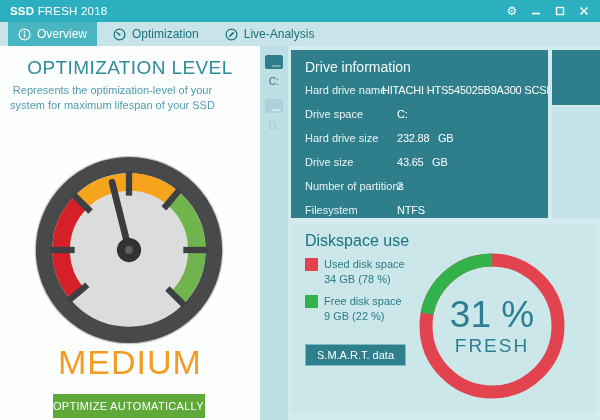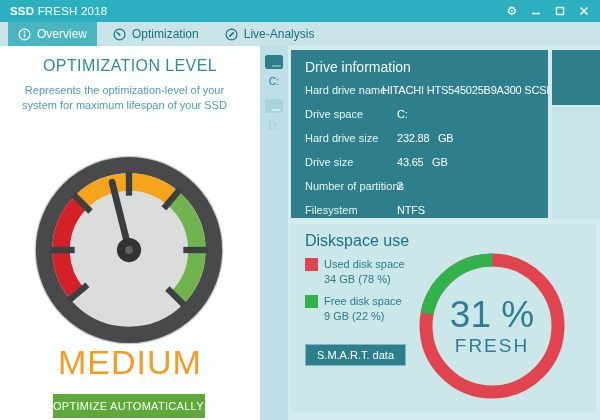--- a/index.html
+++ b/index.html
@@ -21,22 +21,22 @@
     display:flex;align-items:stretch;padding-left:8px;box-sizing:border-box;gap:6px;}
   .tab{display:flex;align-items:center;gap:6px;padding:0 10px;font-size:12px;color:#1b727f;}
   .tab.active{background:#49b5c1;color:#fff;}
   .tab svg{flex:0 0 auto;}
   
   .left-panel{position:absolute;left:0;top:46px;width:260px;height:374px;background:#fdfefe;}
   .drive-col{position:absolute;left:260px;top:46px;width:28px;height:374px;background:#bedfe6;}
   .right-bg{position:absolute;left:288px;top:46px;width:312px;height:374px;background:#d3ebee;}
   
   .lp-heading{position:absolute;top:11px;left:0;width:260px;text-align:center;
-    font-size:16px;color:#2f8d9b;letter-spacing:.4px;}
-  .lp-subtitle{position:absolute;top:37px;left:12px;width:225px;text-align:center;
+    font-size:19px;color:#2f8d9b;letter-spacing:.4px;}
+  .lp-subtitle{position:absolute;top:37px;left:0;width:225px;text-align:center;
     font-size:11px;line-height:15px;color:#4f9dad;}
   .gauge-wrap{position:absolute;left:32px;top:107px;width:194px;height:194px;}
   .lp-level{position:absolute;top:297px;left:0;width:260px;text-align:center;
     font-size:34px;color:#f59b21;letter-spacing:1px;}
   .lp-btn{position:absolute;left:53px;width:152px;height:24px;border:none;color:#fff;
     font-size:11px;letter-spacing:.3px;text-align:left;line-height:24px;
     font-family:inherit;cursor:pointer;padding:0;}
   .lp-btn.auto{top:348px;background:#5ea93a;}
   
   .drive-item{position:absolute;left:0;width:28px;text-align:center;cursor:pointer;}

